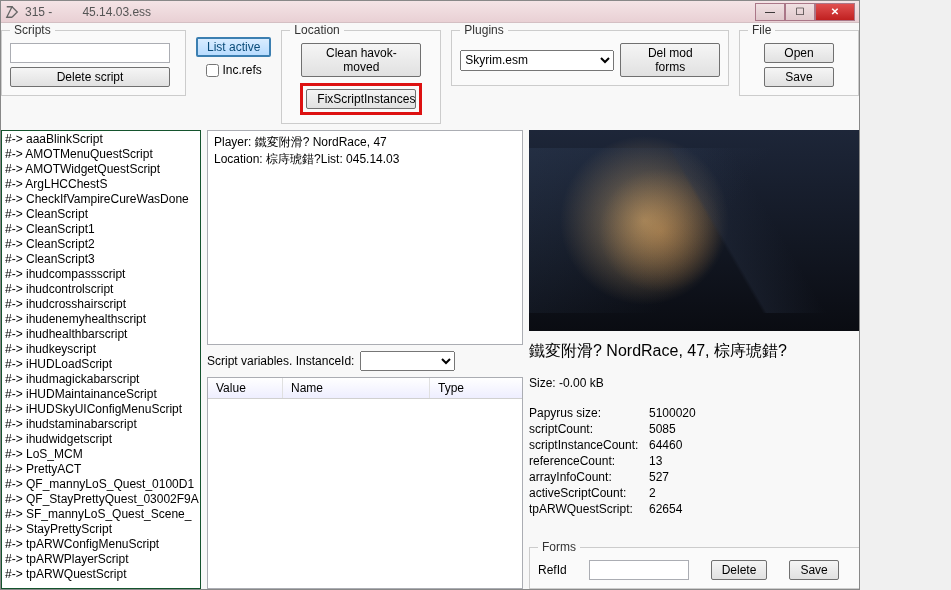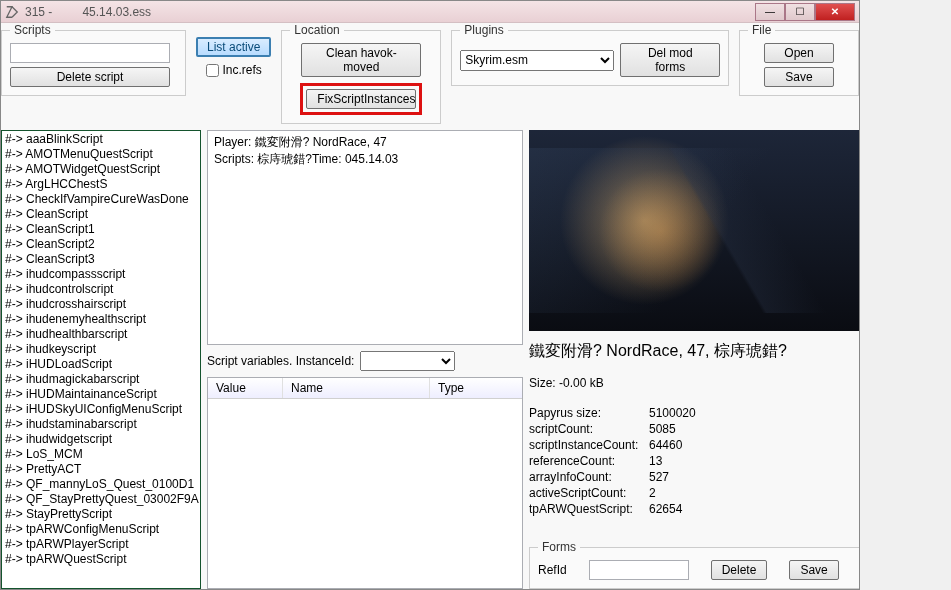--- a/index.html
+++ b/index.html
@@ -135,30 +135,31 @@
           <div>#-&gt; iHUDLoadScript</div>
           <div>#-&gt; ihudmagickabarscript</div>
           <div>#-&gt; iHUDMaintainanceScript</div>
           <div>#-&gt; iHUDSkyUIConfigMenuScript</div>
           <div>#-&gt; ihudstaminabarscript</div>
           <div>#-&gt; ihudwidgetscript</div>
           <div>#-&gt; LoS_MCM</div>
           <div>#-&gt; PrettyACT</div>
           <div>#-&gt; QF_mannyLoS_Quest_0100D1</div>
           <div>#-&gt; QF_StayPrettyQuest_03002F9A</div>
+          <div>#-&gt; SF_mannyLoS_Quest_Scene_</div>
           <div>#-&gt; StayPrettyScript</div>
           <div>#-&gt; tpARWConfigMenuScript</div>
           <div>#-&gt; tpARWPlayerScript</div>
           <div>#-&gt; tpARWQuestScript</div>
         </div>
 
    <div class="middle">
     <div class="infobox">
      <div>Player: 鐵変附滑? NordRace, 47</div>
-     <div>Scripts: 棕庤琥錯?Time: 045.14.03</div>
+     <div>Location: 棕庤琥錯?List: 045.14.03</div>
     </div>
     <div class="varrow">
      <span>Script variables.  InstanceId:</span>
      <select></select>
     </div>
     <div class="table">
      <div class="thead">
       <div class="th v">Value</div>
       <div class="th n">Name</div>
       <div class="th t">Type</div>

